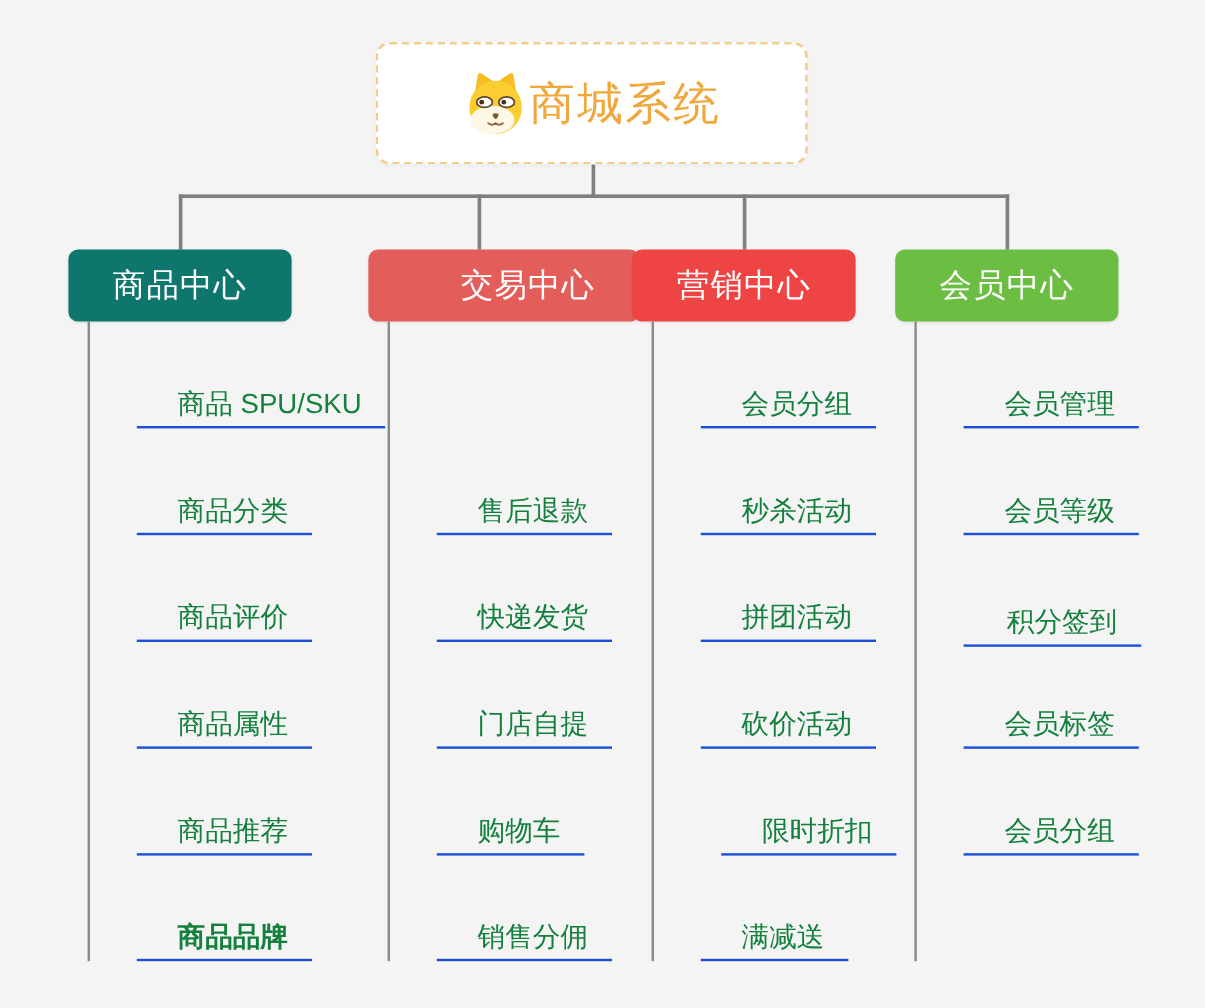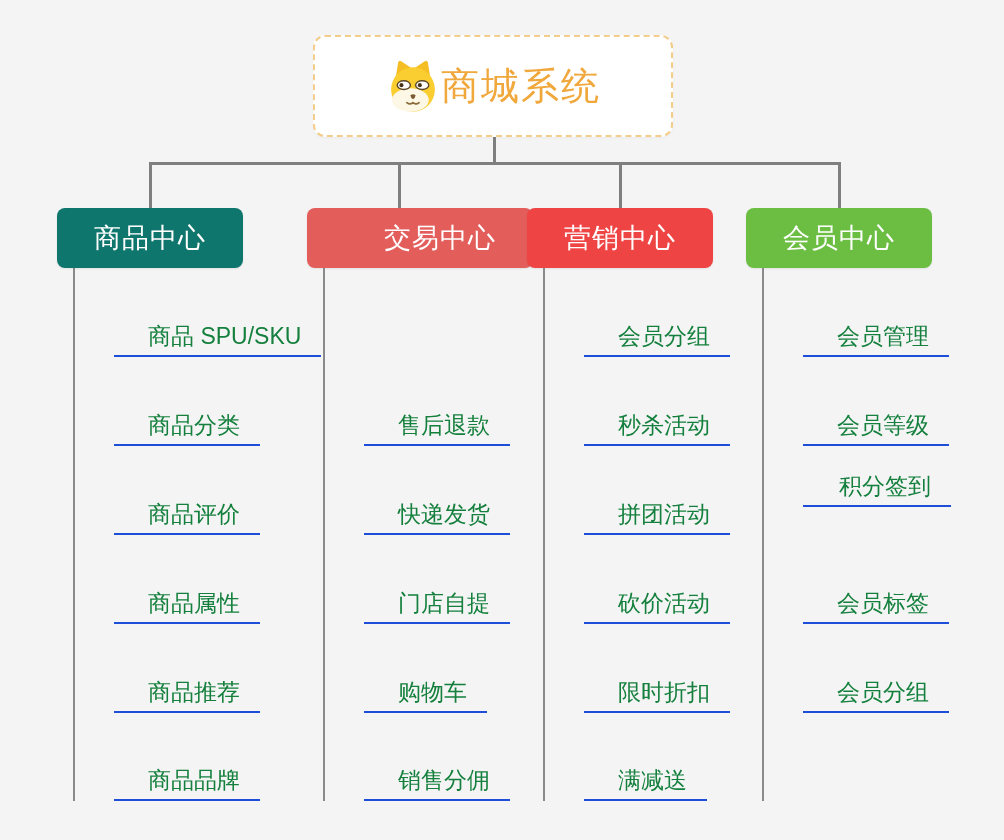--- a/index.html
+++ b/index.html
@@ -104,36 +104,36 @@
     <span class="root-title">商城系统</span>
   </div>
 
 <div class="branch-box" style="left: 57px; top: 208px; background: #0f766e;">商品中心</div>
     <div class="subline" style="left: 73px; top: 268px; height: 533px;"></div>
     <div class="leaf" style="left: 73px; top: 322px;">商品 SPU/SKU</div>
     <div class="leaf" style="left: 73px; top: 411px;">商品分类</div>
     <div class="leaf" style="left: 73px; top: 500px;">商品评价</div>
     <div class="leaf" style="left: 73px; top: 589px;">商品属性</div>
     <div class="leaf" style="left: 73px; top: 678px;">商品推荐</div>
-    <div class="leaf" style="left: 73px; top: 766px;">商品品牌</div>
+    <div class="leaf" style="left: 73px; top: 766px; font-weight: bold;">商品品牌</div>
     <div class="branch-box" style="left: 307px; top: 208px; background: rgb(227, 93, 91); padding-left: 40px;">交易中心</div>
     <div class="subline" style="left: 323px; top: 268px; height: 533px;"></div>
     <div class="leaf" style="left: 323px; top: 411px;">售后退款</div>
     <div class="leaf" style="left: 323px; top: 500px;">快递发货</div>
     <div class="leaf" style="left: 323px; top: 589px;">门店自提</div>
     <div class="leaf" style="left: 323px; top: 678px;">购物车</div>
     <div class="leaf" style="left: 323px; top: 766px;">销售分佣</div>
     <div class="branch-box" style="left: 527px; top: 208px; background: #ef4444;">营销中心</div>
     <div class="subline" style="left: 543px; top: 268px; height: 533px;"></div>
     <div class="leaf" style="left: 543px; top: 322px;">会员分组</div>
     <div class="leaf" style="left: 543px; top: 411px;">秒杀活动</div>
     <div class="leaf" style="left: 543px; top: 500px;">拼团活动</div>
     <div class="leaf" style="left: 543px; top: 589px;">砍价活动</div>
-    <div class="leaf" style="left: 543px; top: 678px;">限时折扣</div>
+    <div class="leaf" style="left: 560px; top: 678px;">限时折扣</div>
     <div class="leaf" style="left: 543px; top: 766px;">满减送</div>
     <div class="branch-box" style="left: 746px; top: 208px; background: rgb(108, 190, 67);">会员中心</div>
     <div class="subline" style="left: 762px; top: 268px; height: 533px;"></div>
     <div class="leaf" style="left: 762px; top: 322px;">会员管理</div>
     <div class="leaf" style="left: 762px; top: 411px;">会员等级</div>
-    <div class="leaf" style="left: 762px; top: 472px; padding-left: 36px;">积分签到</div>
+    <div class="leaf" style="left: 762px; top: 504px; padding-left: 36px;">积分签到</div>
     <div class="leaf" style="left: 762px; top: 589px;">会员标签</div>
     <div class="leaf" style="left: 762px; top: 678px;">会员分组</div>
   </div>
 
 </body></html>

